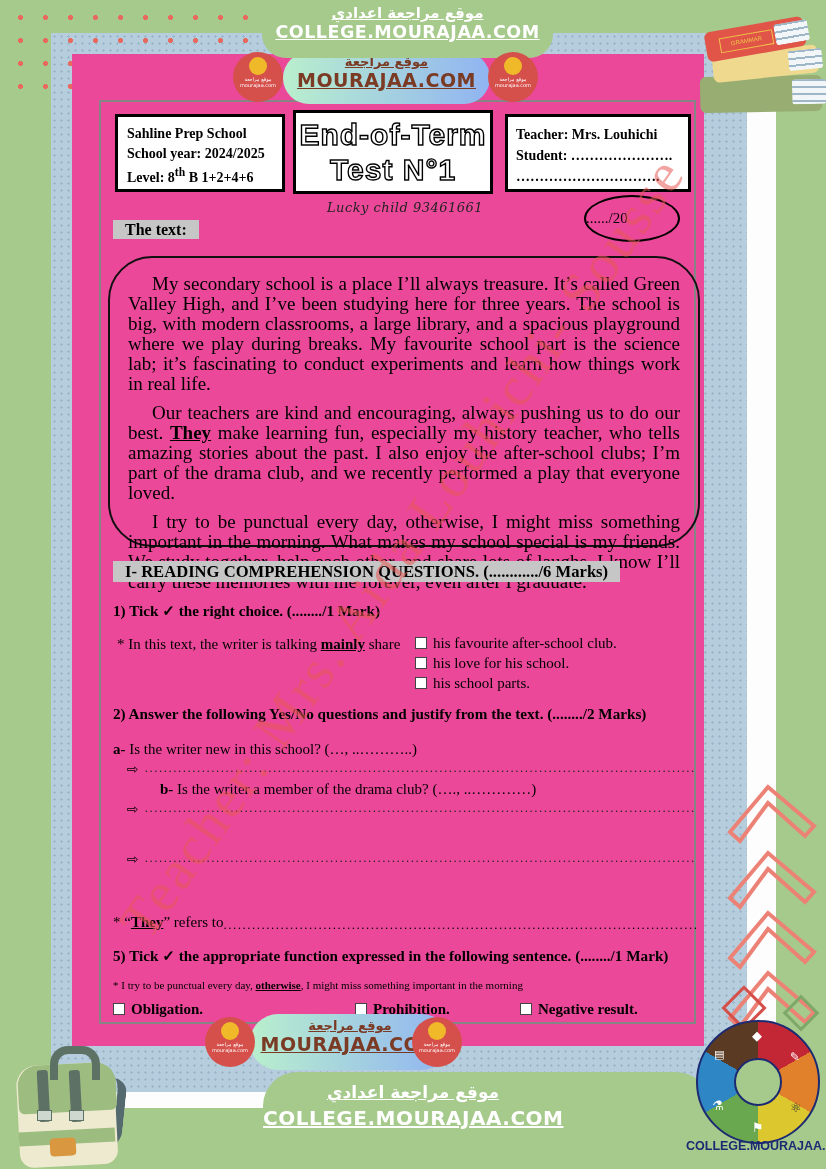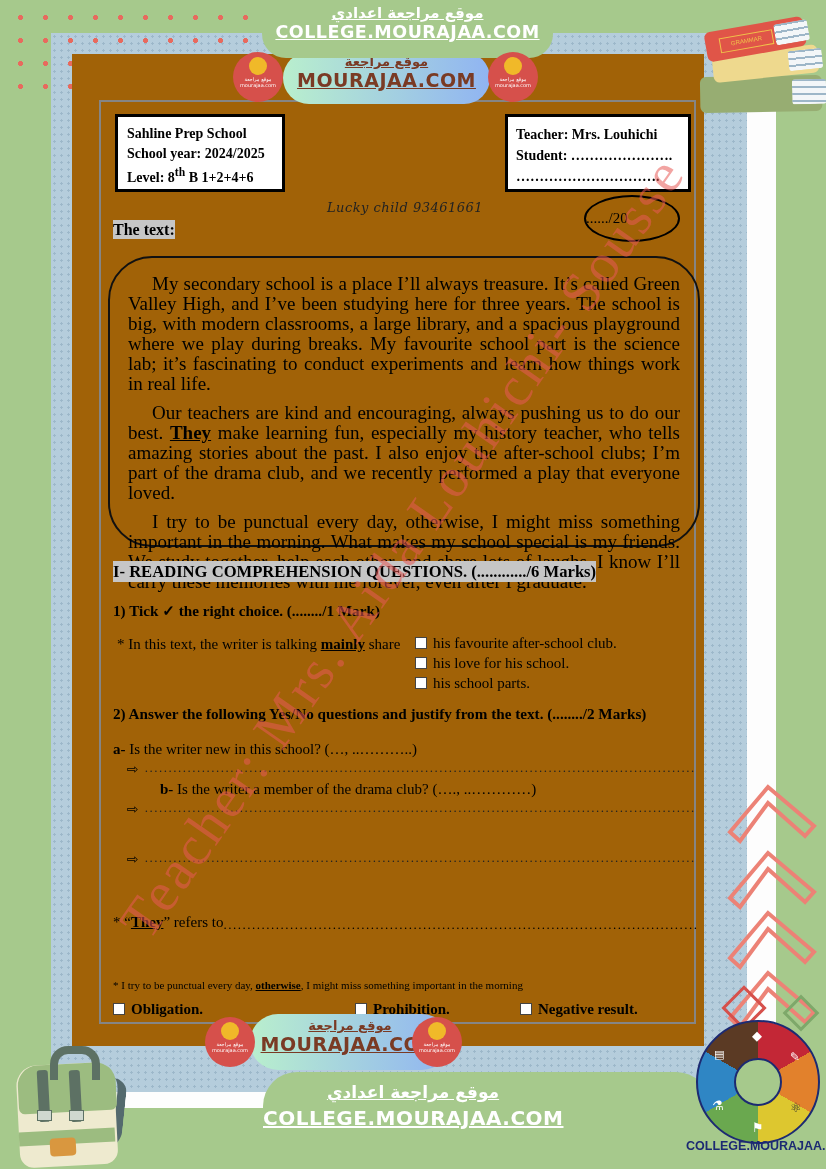--- a/index.html
+++ b/index.html
@@ -14,21 +14,21 @@
     background-image:radial-gradient(#e86a5e 2.4px,rgba(0,0,0,0) 2.9px);
     background-size:25px 23px;background-position:8px 6px;
   }
   .white-mat{left:51px;top:33px;width:725px;height:1075px;background:#fdfdfd;z-index:1;}
   .blue-panel{
     left:51px;top:33px;width:696px;height:1059px;background:#b5cddc;z-index:2;
     background-image:radial-gradient(rgba(110,145,168,.35) 1px,rgba(0,0,0,0) 1.3px);
     background-size:7px 7px;
   }
   
-  .page{left:72px;top:54px;width:632px;height:992px;background:#a16207;z-index:4;}
+  .page{left:72px;top:54px;width:632px;height:992px;background:#ec4899;z-index:4;}
   .doc-frame{left:27px;top:46px;width:593px;height:920px;border:2px solid #858585;}
   .watermark{
     left:-198px;top:515px;width:1200px;text-align:center;z-index:9;pointer-events:none;
     transform:rotate(-55deg);color:rgba(231,90,85,.55);
     font:56px "Liberation Serif",serif;letter-spacing:3px;white-space:nowrap;
   }
   
   .hdr-box{border:3px solid #000;background:#fff;box-sizing:border-box;}
   .hdr-box1{left:43px;top:60px;width:170px;height:78px;padding:7px 6px 0 9px;
     font-weight:bold;font-size:14px;line-height:1.45;}
@@ -36,21 +36,21 @@
   .outline-title{
     font-family:"Liberation Sans",sans-serif;font-weight:bold;font-size:30px;line-height:1.15;
     color:#fff;-webkit-text-stroke:1.4px #000;text-stroke:1.4px #000;letter-spacing:1px;
   }
   .hdr-box3{left:433px;top:60px;width:186px;height:78px;padding:7px 4px 0 8px;
     font-weight:bold;font-size:14px;line-height:1.5;}
   .lucky{left:228px;top:146px;width:210px;text-align:center;font-style:italic;
     font-family:"DejaVu Serif",serif;font-size:13px;letter-spacing:.5px;color:#222;}
   .oval{left:512px;top:141px;width:96px;height:47px;border:2.5px solid #000;border-radius:50%;
     box-sizing:border-box;line-height:42px;font-weight:normal;font-size:15px;}
-  .hl{background:#c6c6c6;padding:1px 0;}
+  .hl{background:#c6c6c6;padding:1px 12px;}
   .text-label{left:41px;top:167px;font-weight:bold;font-size:16px;}
   .text-box{left:36px;top:202px;width:592px;height:291px;border:2.3px solid #111;
     border-radius:44px;box-sizing:border-box;padding:13px 18px 0 18px;}
   .text-box p{margin:3px 0 9px 0;font-size:19px;line-height:20px;text-align:justify;text-indent:24px;}
   .bu{font-weight:bold;text-decoration:underline;}
   .sec-title{left:41px;top:508px;font-weight:bold;font-size:16.6px;}
   .qt{font-weight:bold;font-size:15.2px;white-space:nowrap;}
   .q1{left:41px;top:548px;} .q1-stem{left:45px;top:582px;width:305px;font-size:15px;}
   .q1-opts{left:343px;top:579px;font-size:15px;line-height:20px;}
   .q2{left:41px;top:651px;}
@@ -163,20 +163,24 @@
 
 <div class="abs page">
   <div class="abs doc-frame"></div>
 
   <div class="abs hdr-box hdr-box1">
     <div>Sahline Prep School</div>
     <div>School year: 2024/2025</div>
     <div><span>Level: 8</span><sup>th</sup><span> B 1+2+4+6</span></div>
   </div>
 
+  <div class="abs hdr-box hdr-box2">
+    <div class="outline-title">End-of-Term</div>
+    <div class="outline-title">Test N°1</div>
+  </div>
 
   <div class="abs hdr-box hdr-box3">
     <div>Teacher: Mrs. Louhichi</div>
     <div>Student: ………………….</div>
     <div>………………………….</div>
   </div>
 
   <div class="abs lucky">Lucky child 93461661</div>
   <div class="abs oval">....../20</div>
 
@@ -215,20 +219,21 @@
       <span class="dots">.........................................................................................................................................................................................</span>
     </div>
 
   <div class="abs q4line">
       <span>* “</span>
       <span class="bu">They</span>
       <span>” refers to </span>
       <span class="dots">.........................................................................................................................................................................................</span>
     </div>
 
+  <div class="abs qt q5">5) Tick ✓ the appropriate function expressed in the following sentence. (......../1 Mark)</div>
   <div class="abs q5sent"><span>* I try to be punctual every day, </span><span class="bu">otherwise</span><span>, I might miss something important in the morning</span></div>
   <div class="abs q5opts">
     <span class="opt" style="left:0"><span class="cb"></span><span>Obligation.</span></span>
     <span class="opt" style="left:242px"><span class="cb"></span><span>Prohibition.</span></span>
     <span class="opt" style="left:407px"><span class="cb"></span><span>Negative result.</span></span>
   </div>
 </div>
 
 <div class="abs watermark">Teacher: Mrs. Aida Louhichi- Sousse</div>
 

